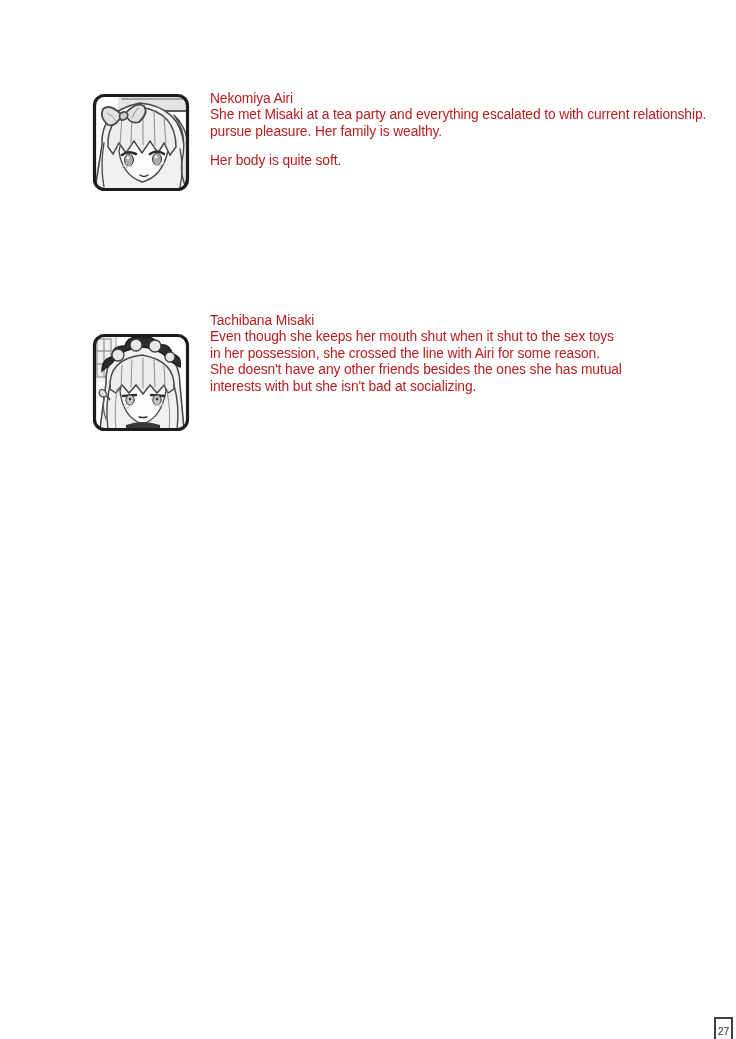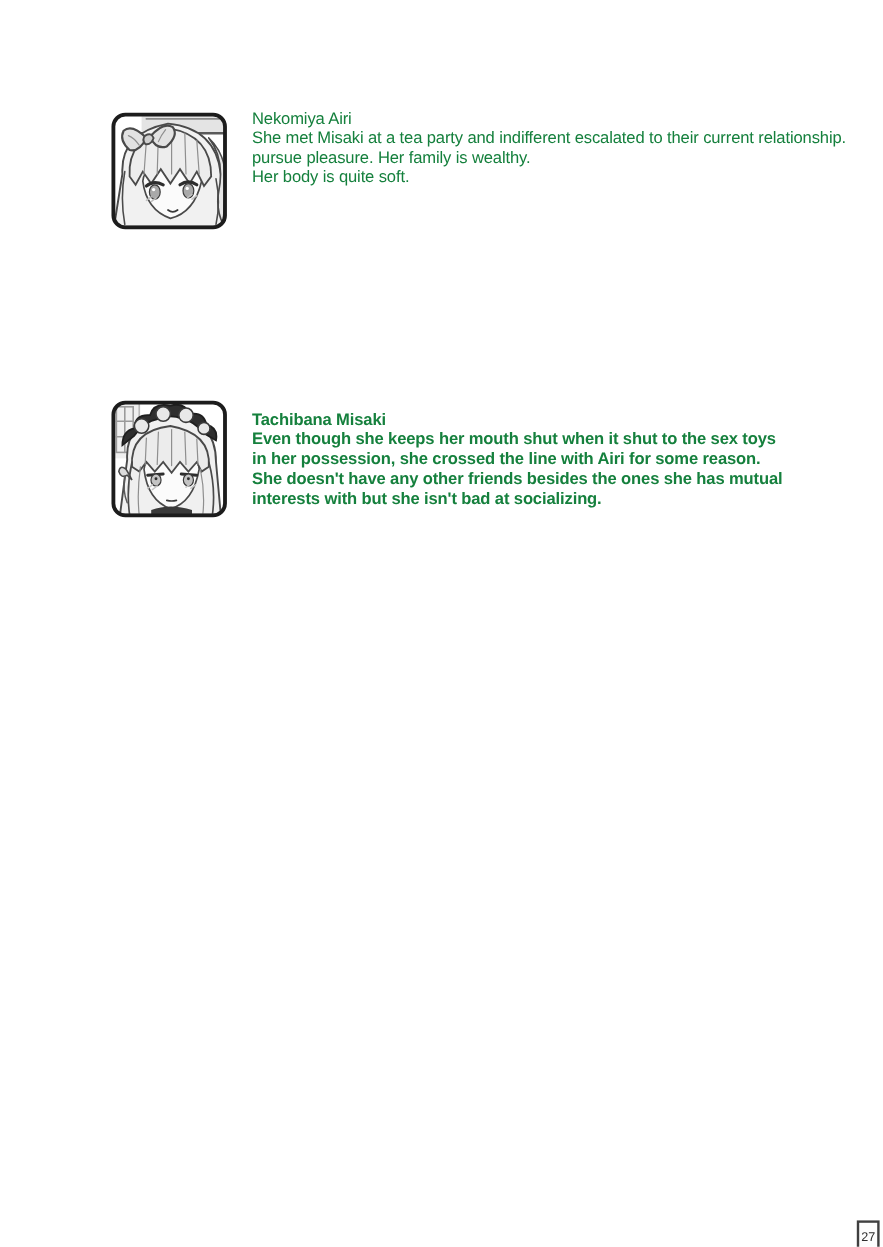--- a/index.html
+++ b/index.html
@@ -22,25 +22,25 @@
     width: 98px; height: 99px;
   }
   .portrait svg { display: block; width: 98px; height: 99px; }
   .profile-text {
     position: absolute;
     left: 210px;
     width: 520px;
     font-size: 13.8px;
     line-height: 16.4px;
     letter-spacing: -0.1px;
-    color: #15803d;
+    color: #b91c1c;
     white-space: nowrap;
   }
   .char-name { }
-  .para + .para { }
+  .para + .para { margin-top: 13px; }
   .page-number {
     position: absolute;
     left: 714px; top: 1017px;
     min-width: 19px; height: 29px;
     border: 2px solid #3f3f3f;
     background: #fdfdfd;
     color: #2e2e2e;
     font-size: 10.5px;
     line-height: 13px;
     display: flex; align-items: center; justify-content: center;
@@ -110,21 +110,21 @@
 
           <path d="M12 50 Q8 72 12 94" fill="none" stroke="#4a4a4a" stroke-width="1.3"></path>
           <path d="M88 56 Q92 76 88 94" fill="none" stroke="#4a4a4a" stroke-width="1.3"></path>
         </g>
         <rect x="2.5" y="2.5" width="93" height="94" rx="10" fill="none" stroke="#1c1c1c" stroke-width="3.2"></rect>
       </svg>
     </div>
     <div class="profile-text" style="top:91px;">
       <div class="char-name">Nekomiya Airi</div>
       <div class="para">
-        <div>She met Misaki at a tea party and indifferent escalated to their current relationship.</div>
+        <div>She met Misaki at a tea party and everything escalated to with current relationship.</div>
         <div>pursue pleasure. Her family is wealthy.</div>
       </div>
       <div class="para">
         <div>Her body is quite soft.</div>
       </div>
     </div>
   </section>
 
   <section class="profile">
     <div class="portrait" style="top:333px;">
@@ -189,21 +189,21 @@
           <path d="M75 58 Q79 78 77 96" fill="none" stroke="#8f8f8f" stroke-width="1"></path>
 
           <path d="M13 58 Q8 54 7 60 Q9 66 14 63 L18 67 Q15 61 13 58" fill="#dcdcdc" stroke="#4a4a4a" stroke-width="1.3"></path>
           <path d="M12 64 Q10 76 14 86" fill="none" stroke="#5a5a5a" stroke-width="1.2"></path>
 
           <path d="M34 92 Q50 86 68 92 L68 99 L34 99 Z" fill="#3a3a3a"></path>
         </g>
         <rect x="2.5" y="2.5" width="93" height="94" rx="10" fill="none" stroke="#1c1c1c" stroke-width="3.2"></rect>
       </svg>
     </div>
-    <div class="profile-text" style="top:342px;font-weight:bold;">
+    <div class="profile-text" style="top:313px;">
       <div class="char-name">Tachibana Misaki</div>
       <div class="para">
         <div>Even though she keeps her mouth shut when it shut to the sex toys</div>
         <div>in her possession, she crossed the line with Airi for some reason.</div>
         <div>She doesn't have any other friends besides the ones she has mutual</div>
         <div>interests with but she isn't bad at socializing.</div>
       </div>
     </div>
   </section>
 

